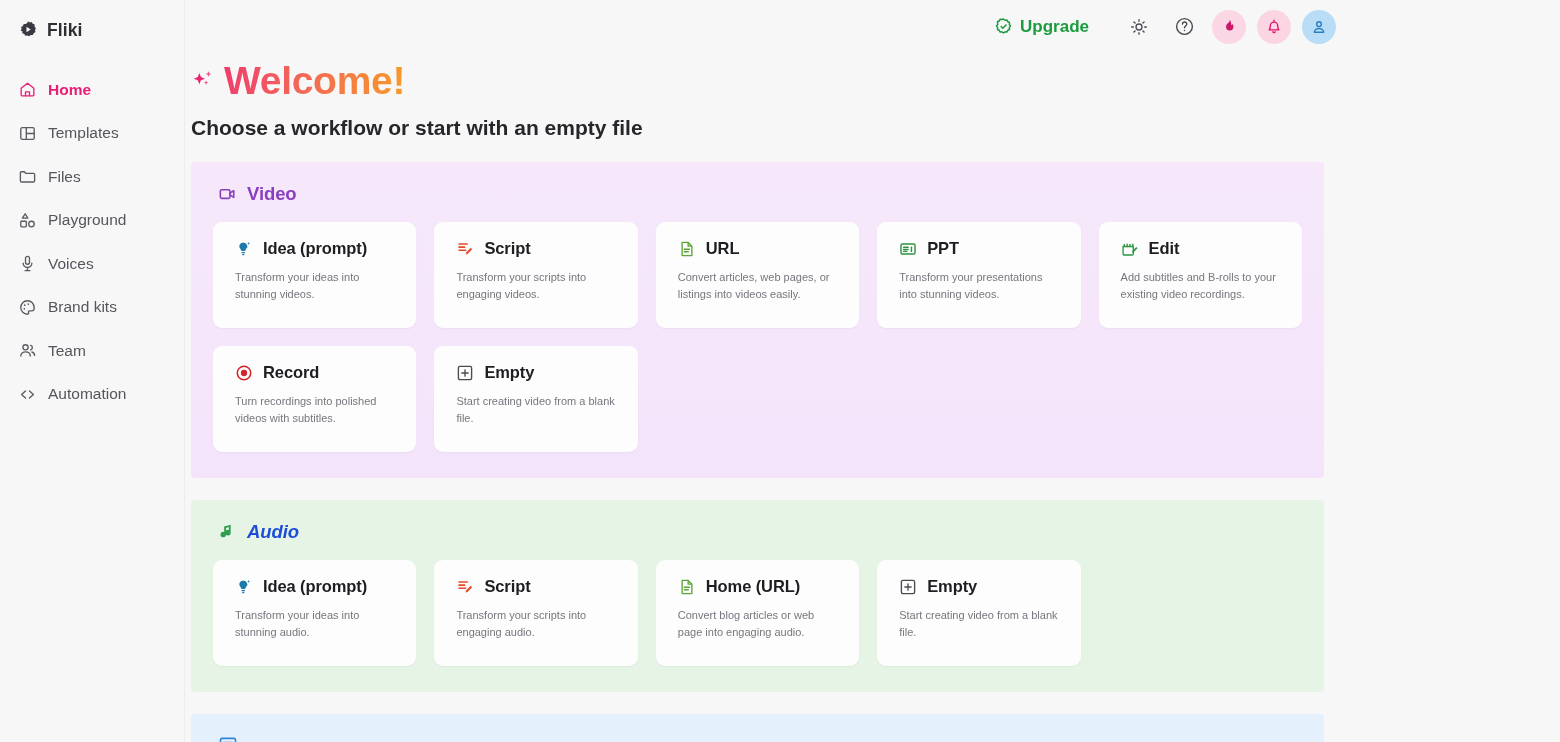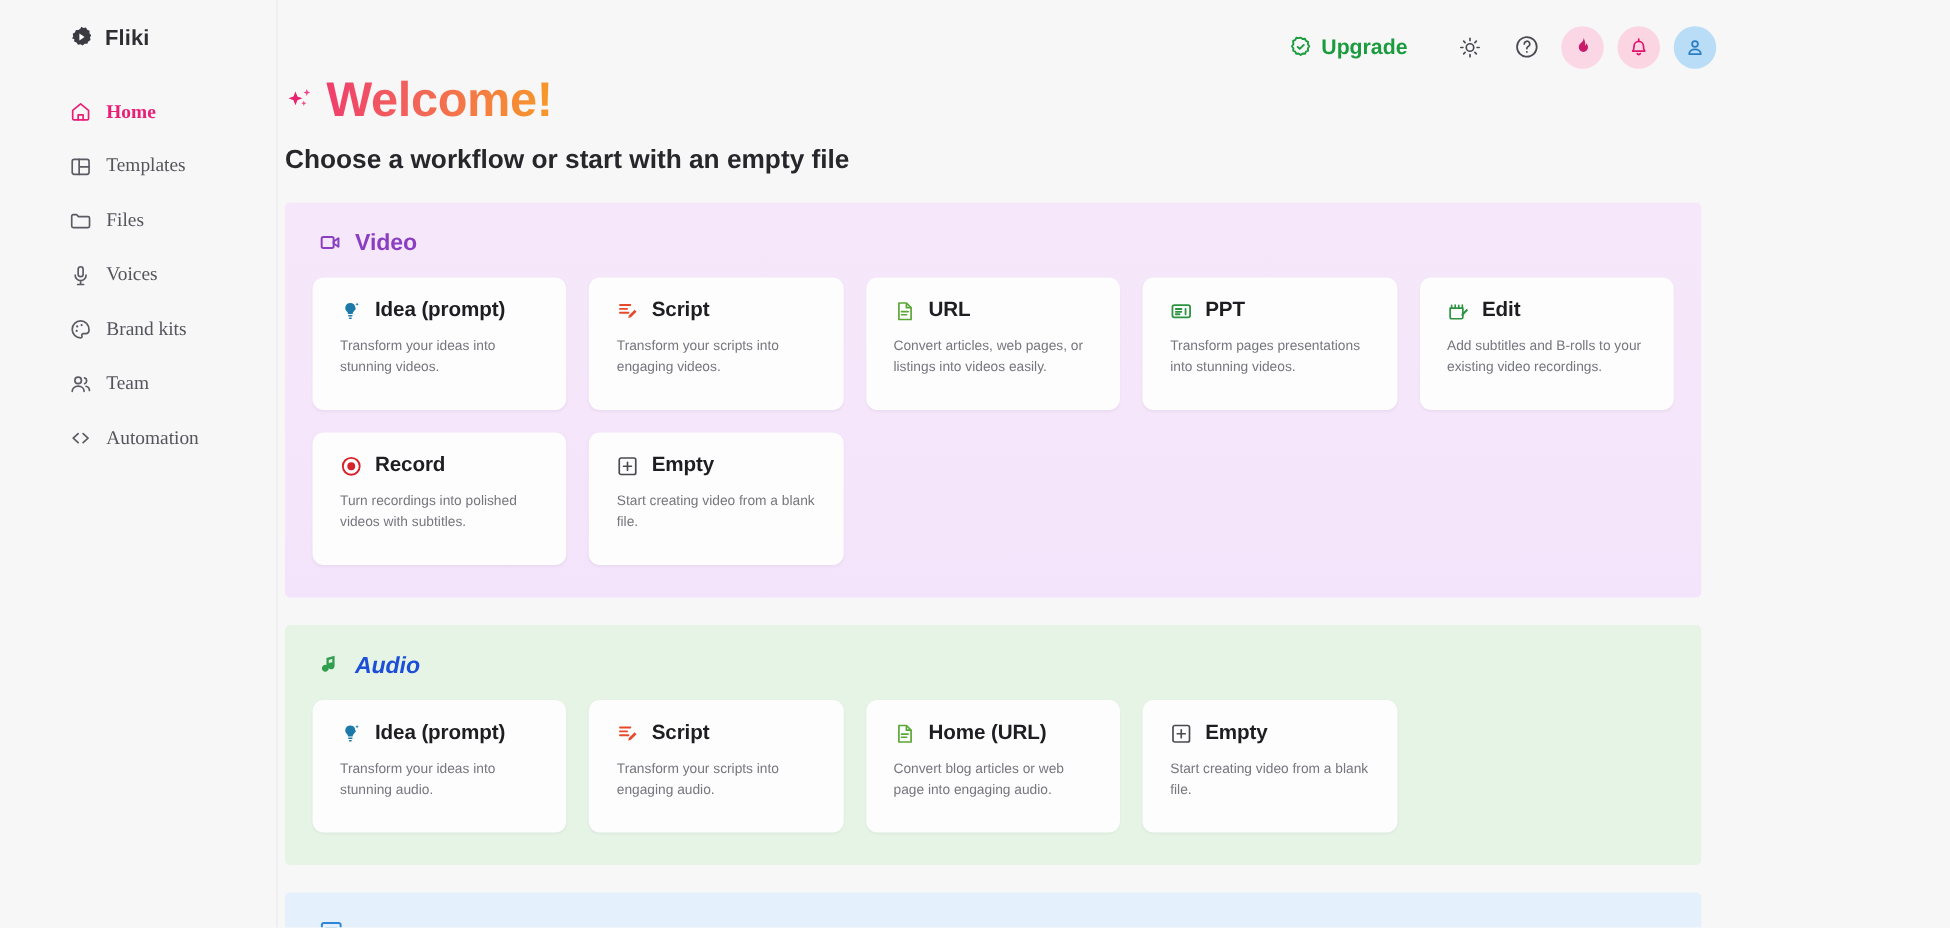--- a/index.html
+++ b/index.html
@@ -3,48 +3,48 @@
 <meta charset="utf-8">
 <style>
   * { box-sizing: border-box; margin: 0; padding: 0; }
   html, body {
     width: 1560px; height: 742px;
     overflow: hidden;
     background: #f7f7f7;
     font-family: "Liberation Sans", sans-serif;
     -webkit-font-smoothing: antialiased;
   }
-  #app { display: flex; width: 1352px; height: 742px; position: relative; margin-left: 37px; }
+  #app { display: flex; width: 1352px; height: 742px; position: relative; }
 
   
   .sidebar {
     width: 185px; height: 742px; flex: 0 0 185px;
     background: #f7f7f7;
     border-right: 1px solid #ececec;
     padding-top: 14px;
   }
   .brand {
     display: flex; align-items: center; gap: 9px;
     padding: 0 0 0 18px; height: 32px; margin-bottom: 22px;
   }
   .brand-name { font-size: 17.5px; font-weight: 600; color: #2e2e33; letter-spacing: .1px; }
-  .nav { display: flex; flex-direction: column; font-family: Liberation Serif, serif; }
+  .nav { display: flex; flex-direction: column; }
   .nav-item {
     display: flex; align-items: center; gap: 11px;
     height: 43.5px; padding-left: 18px; cursor: pointer;
     color: #55555d; font-size: 15.5px;
   }
   .nav-item .ico { width: 19px; height: 19px; display: flex; align-items: center; justify-content: center; flex: 0 0 19px; }
   .nav-item.active { color: #e91e77; font-weight: 600; }
   .nav-item.active .ico svg { stroke: #e91e77; }
   .nav-item .ico svg { stroke: #5b5b63; fill: none; stroke-width: 1.7; stroke-linecap: round; stroke-linejoin: round; }
 
   
   .topbar {
-    position: absolute; top: 11px; left: 185px; right: 0; height: 53px;
+    position: absolute; top: 0; left: 185px; right: 0; height: 53px;
     display: flex; align-items: center; justify-content: flex-end;
     gap: 0px; padding-right: 16px;
   }
   .upgrade {
     display: flex; align-items: center; gap: 7px;
     color: #1a9c3e; font-size: 17px; font-weight: 600; cursor: pointer;
     margin-right: 22px;
   }
   .icon-btn {
     width: 34px; height: 34px; border-radius: 50%;
@@ -141,20 +141,30 @@
         <span class="ico">
             <svg viewBox="0 0 24 24" width="19" height="19">
               <path d="M3 7.5a1.5 1.5 0 0 1 1.5-1.5h3.6l1.7 2H19.5A1.5 1.5 0 0 1 21 9.5v8a1.5 1.5 0 0 1-1.5 1.5h-15A1.5 1.5 0 0 1 3 17.5z"></path>
             </svg>
           </span>
         <span>Files</span>
       </div>
       <div class="nav-item">
         <span class="ico">
             <svg viewBox="0 0 24 24" width="19" height="19">
+              <path d="M9 3.5l3.4 5.5H5.6z"></path>
+              <rect x="3.5" y="13" width="7" height="7" rx="1"></rect>
+              <circle cx="17" cy="16.5" r="3.5"></circle>
+            </svg>
+          </span>
+        <span>Playground</span>
+      </div>
+      <div class="nav-item">
+        <span class="ico">
+            <svg viewBox="0 0 24 24" width="19" height="19">
               <rect x="9.5" y="3" width="5" height="10" rx="2.5"></rect>
               <path d="M6.5 11.5a5.5 5.5 0 0 0 11 0M12 17v4M9 21h6"></path>
             </svg>
           </span>
         <span>Voices</span>
       </div>
       <div class="nav-item">
         <span class="ico">
             <svg viewBox="0 0 24 24" width="19" height="19">
               <path d="M12 3.5a8.5 8.5 0 1 0 0 17c1.3 0 1.8-1 1.3-1.9-.6-1.1.2-2.3 1.5-2.3h2.3c2 0 3.4-1.6 3.4-3.6C20.5 7 16.7 3.5 12 3.5z"></path>
@@ -316,21 +326,21 @@
           <div class="card-head">
             <span class="card-ico">
               <svg viewBox="0 0 24 24" fill="none" stroke="#2c9440" stroke-width="1.9" stroke-linejoin="round">
                   <rect x="2.6" y="5.4" width="18.8" height="13.2" rx="2"></rect>
                   <path d="M6.2 9.6h6M6.2 12.6h6M6.2 15.2h4" stroke-linecap="round"></path>
                   <path d="M16.6 9.6v5.6" stroke-linecap="round"></path>
                 </svg>
             </span>
             <span class="card-title">PPT</span>
           </div>
-          <div class="card-desc">Transform pages presentations into stunning videos.</div>
+          <div class="card-desc">Transform your presentations into stunning videos.</div>
         </div>
 
         <div class="card">
           <div class="card-head">
             <span class="card-ico">
               <svg viewBox="0 0 24 24" fill="none" stroke="#2c9440" stroke-width="1.8" stroke-linejoin="round">
                   <path d="M2.8 8.6h13.6v9.8a1.6 1.6 0 0 1-1.6 1.6H4.4a1.6 1.6 0 0 1-1.6-1.6z"></path>
                   <path d="M4.4 8.6V5.8M8.2 8.6V5.4M12 8.6V5.8M15.8 8.6V5.4" stroke-linecap="round"></path>
                   <path d="M20.4 9.4l1.6 1.6-5.2 5.2-2.2.6.6-2.2z" fill="#2c9440" stroke="none"></path>
                 </svg>

